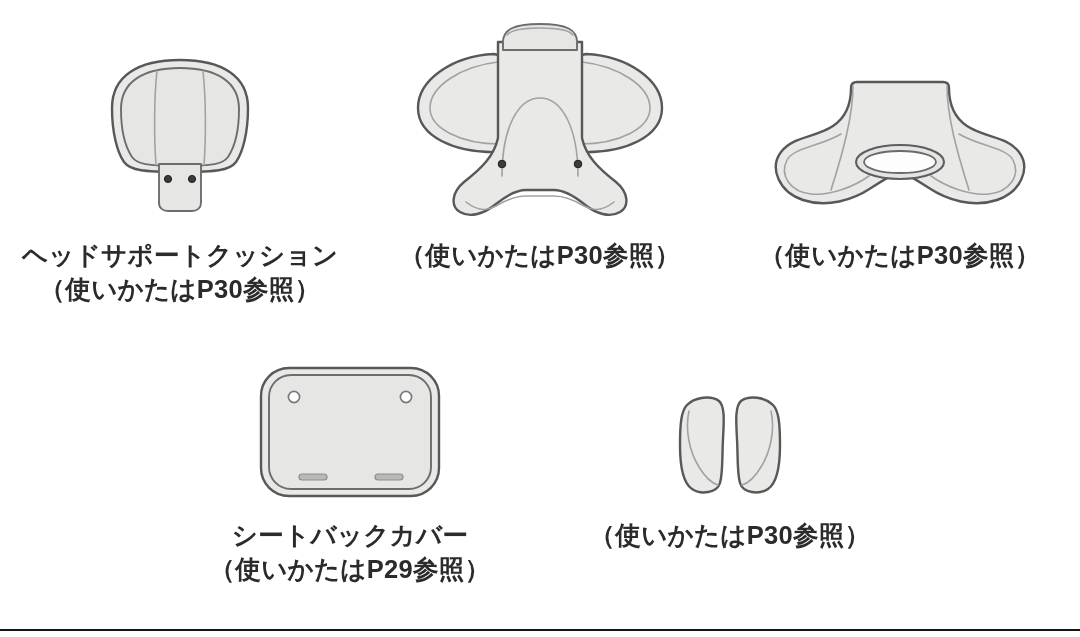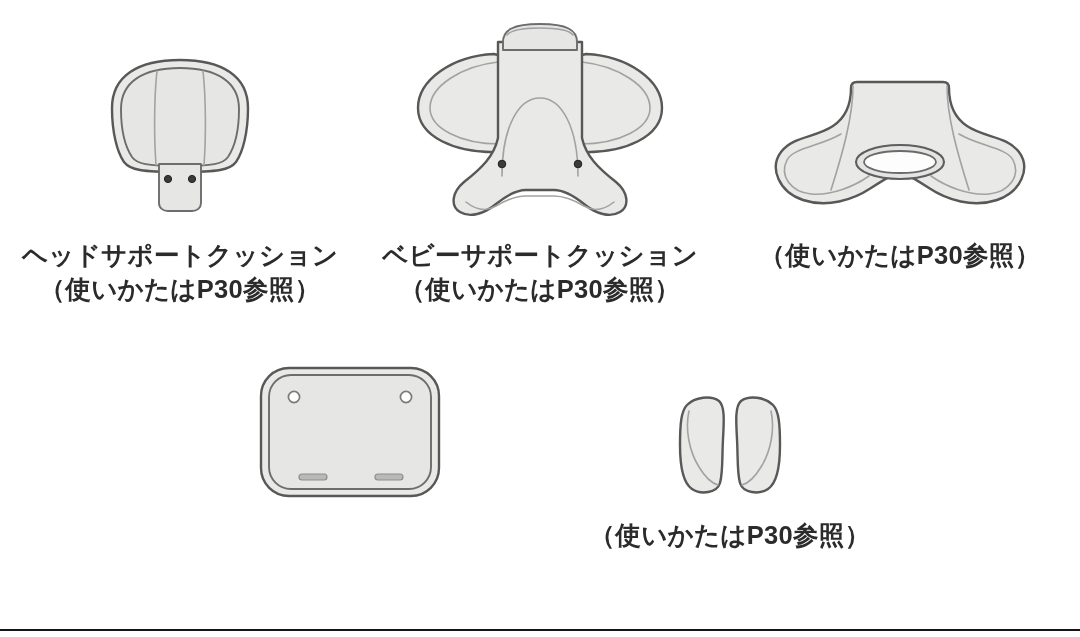--- a/index.html
+++ b/index.html
@@ -222,21 +222,20 @@
 
           <path class="seam" d="M96,160
                    C96,112 112,82 134,82
                    C156,82 172,112 172,160"></path>
 
           <circle class="snap" cx="96" cy="148" r="3.8"></circle>
           <circle class="snap" cx="172" cy="148" r="3.8"></circle>
         </svg>
       </div>
       <div class="part-caption">
-        <span class="caption-line">ベビーサポートクッション</span>
         <span class="caption-line">（使いかたはP30参照）</span>
       </div>
     </div>
 
     <div class="part-cell">
       <div class="part-figure">
         <svg width="262" height="170" viewBox="0 0 262 170">
 
           <path class="ink-outer" d="M88,26
                    L174,26
@@ -281,20 +280,22 @@
           <rect class="ink-inner" x="14" y="13" width="162" height="114" rx="22" ry="22"></rect>
 
           <circle class="ring" cx="39" cy="35" r="5.6"></circle>
           <circle class="ring" cx="151" cy="35" r="5.6"></circle>
 
           <rect class="slot" x="44" y="112" width="28" height="6" rx="3" ry="3"></rect>
           <rect class="slot" x="120" y="112" width="28" height="6" rx="3" ry="3"></rect>
         </svg>
       </div>
       <div class="part-caption">
+        <span class="caption-line">シートバックカバー</span>
+        <span class="caption-line">（使いかたはP29参照）</span>
       </div>
     </div>
 
     <div class="part-cell">
       <div class="part-figure">
         <svg width="130" height="115" viewBox="0 0 130 115">
 
           <path class="ink-outer" d="M22,18
                    C30,10 46,8 54,14
                    C60,19 59,34 58,52

